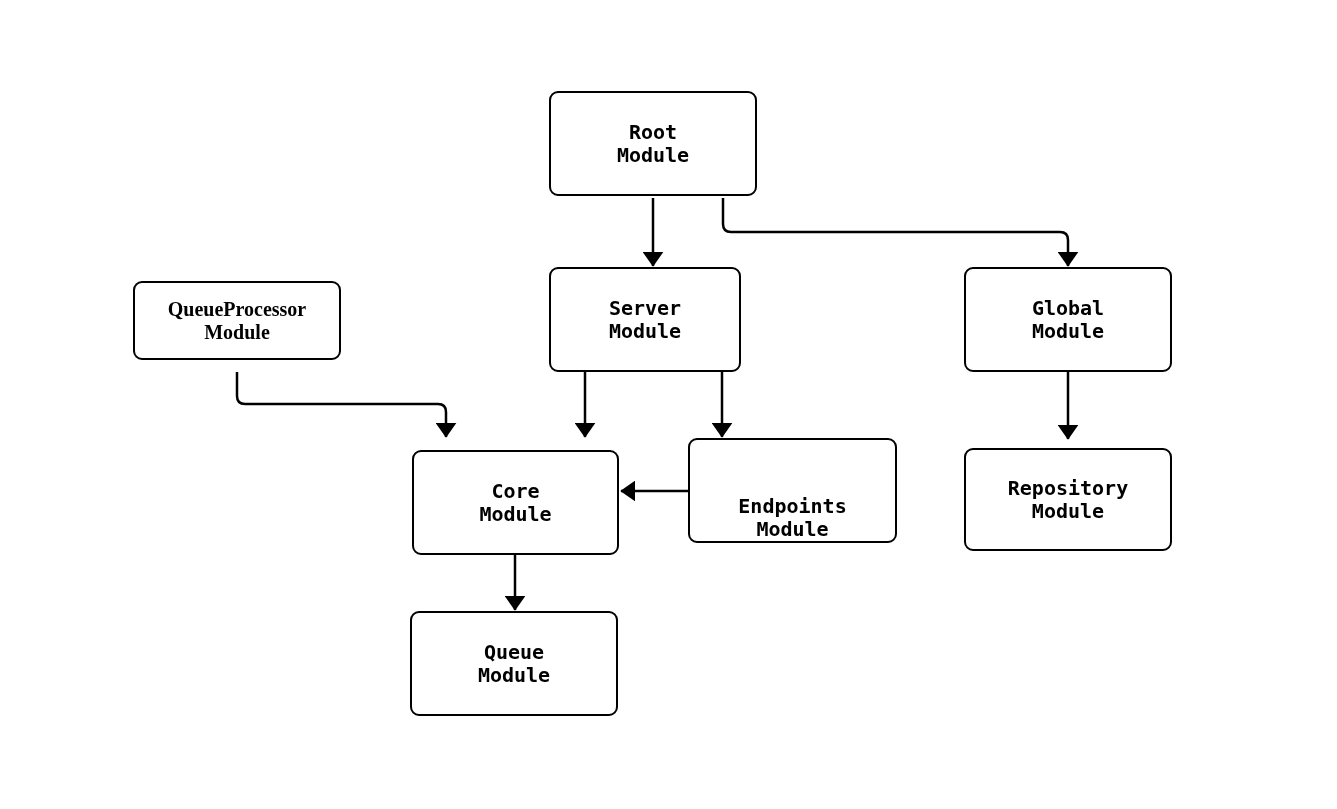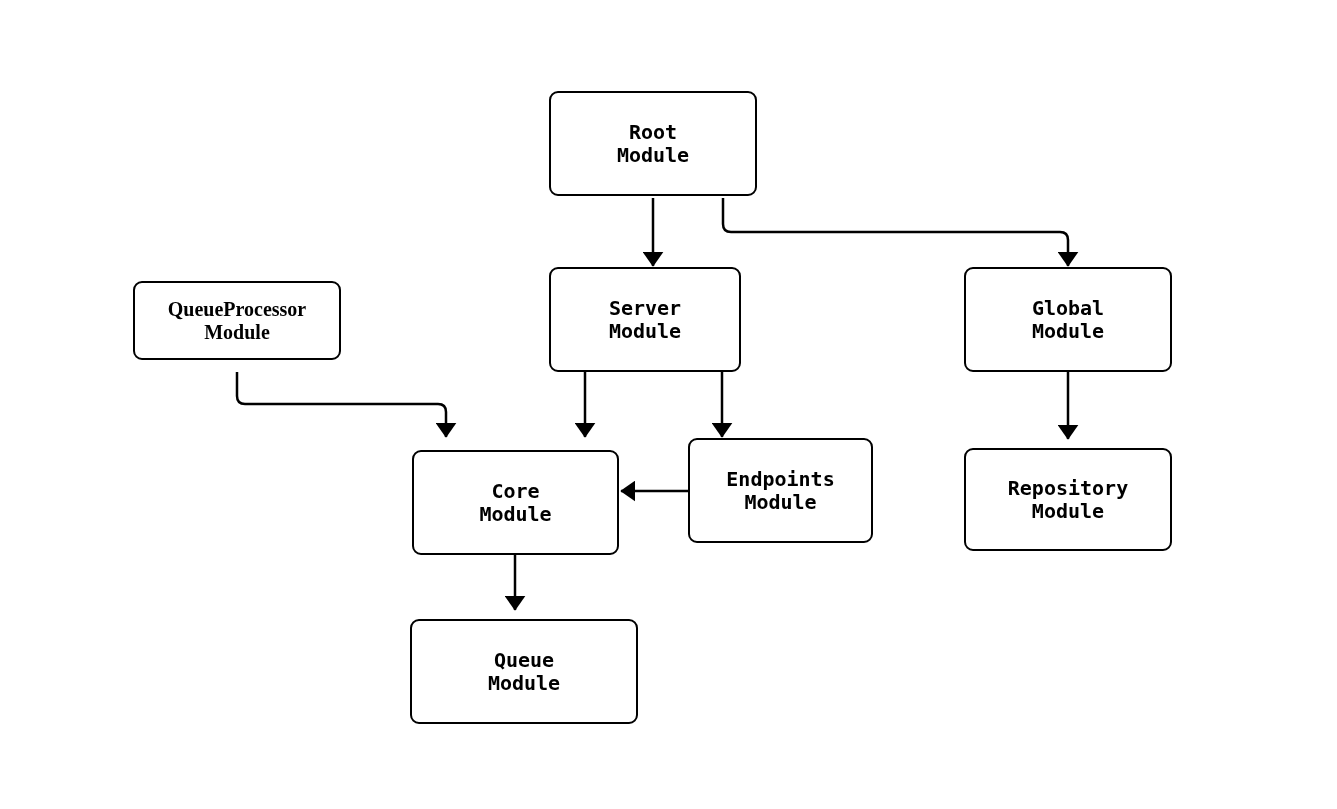--- a/index.html
+++ b/index.html
@@ -70,19 +70,19 @@
 <div class="node" style="left: 549px; top: 84px; width: 208px; height: 105px; margin-top: 7px;"><span>Root
 Module</span></div>
     <div class="node" style="left: 133px; top: 281px; width: 208px; height: 79px; font-family: Liberation Serif, serif;"><span>QueueProcessor
 Module</span></div>
     <div class="node" style="left: 549px; top: 267px; width: 192px; height: 105px;"><span>Server
 Module</span></div>
     <div class="node" style="left: 964px; top: 267px; width: 208px; height: 105px;"><span>Global
 Module</span></div>
     <div class="node" style="left: 412px; top: 438px; width: 207px; height: 105px; margin-top: 12px;"><span>Core
 Module</span></div>
-    <div class="node" style="left: 688px; top: 438px; width: 185px; height: 105px;"><span>Endpoints
+    <div class="node" style="left: 688px; top: 438px; width: 209px; height: 105px; align-items: flex-end;"><span>Endpoints
 Module</span></div>
     <div class="node" style="left: 964px; top: 440px; width: 208px; height: 103px; margin-top: 8px;"><span>Repository
 Module</span></div>
-    <div class="node" style="left: 410px; top: 611px; width: 228px; height: 105px; margin-top: 8px;"><span>Queue
+    <div class="node" style="left: 410px; top: 611px; width: 208px; height: 105px;"><span>Queue
 Module</span></div>
   </div>
 
 </body></html>

